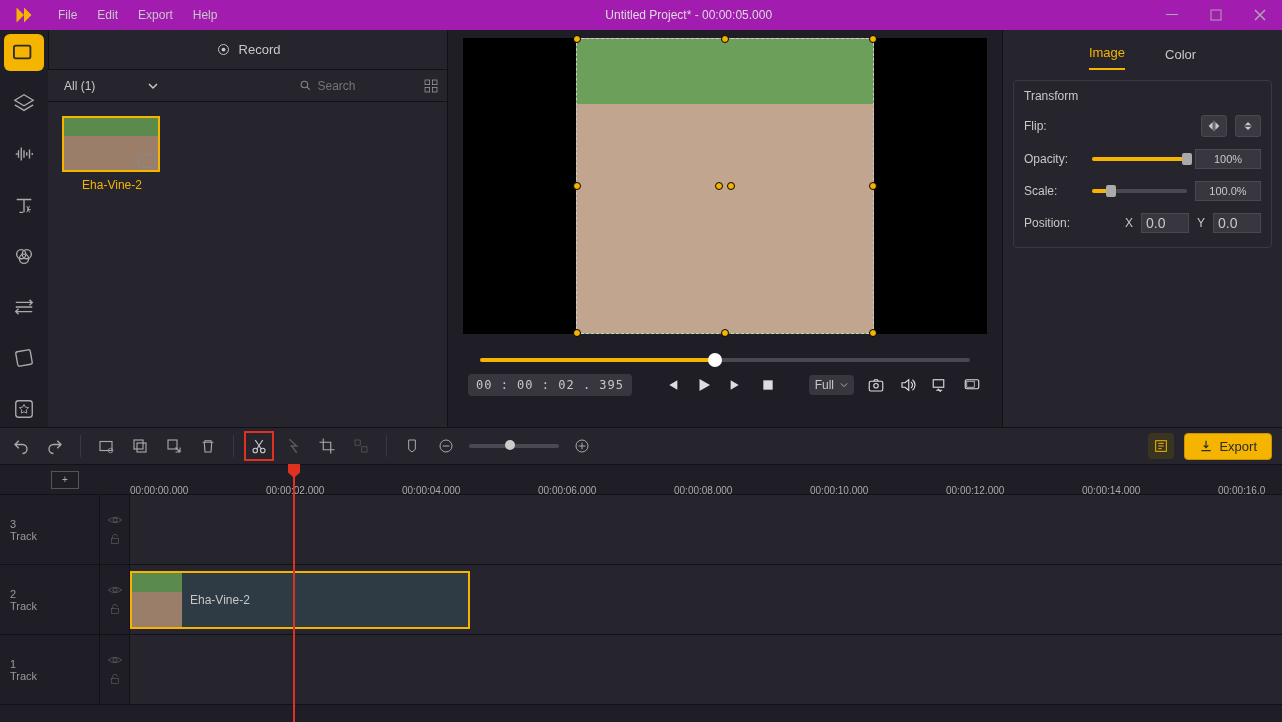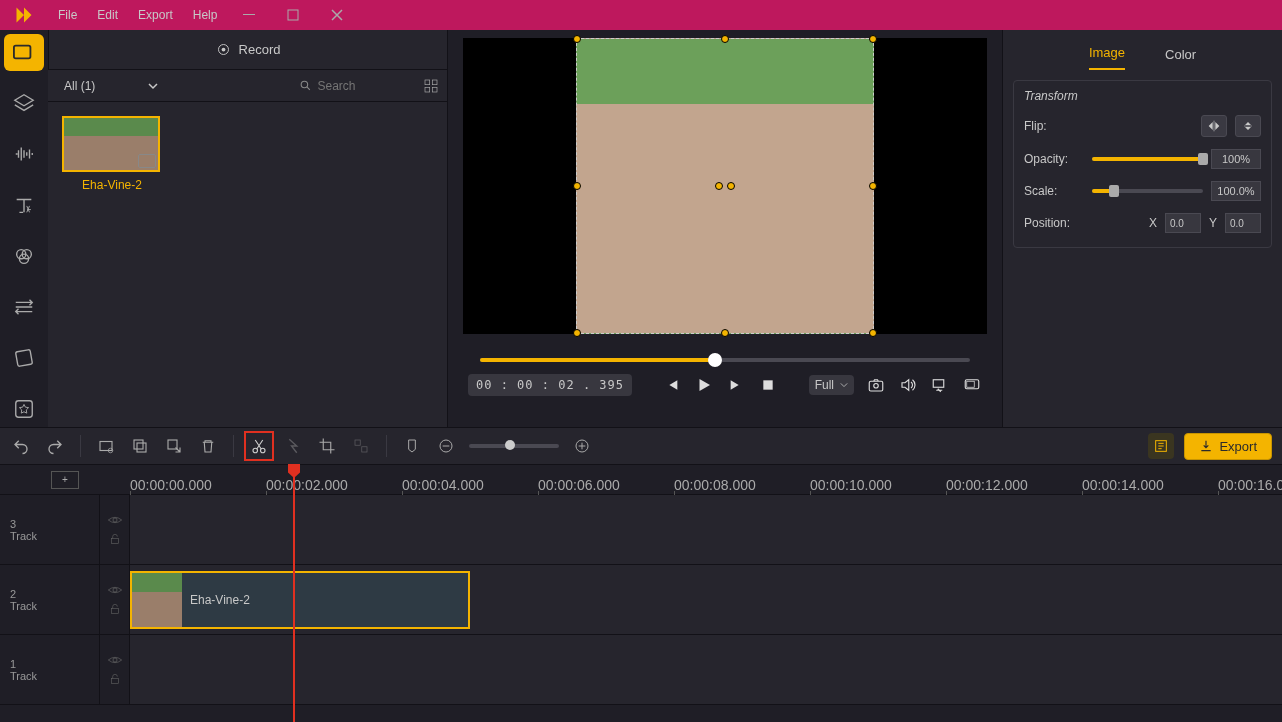--- a/index.html
+++ b/index.html
@@ -1,17 +1,17 @@
 <!DOCTYPE html>
 <html><head>
 <meta charset="utf-8">
 <style>
   * { margin: 0; padding: 0; box-sizing: border-box; font-family: "Segoe UI", Arial, sans-serif; }
   body { background: #1f1e26; color: #c8c8c8; width: 1282px; height: 722px; overflow: hidden; user-select: none; }
-  .titlebar { height: 30px; background: #be185d; display: flex; align-items: center; font-size: 12px; }
+  .titlebar { height: 30px; background: #a21caf; display: flex; align-items: center; font-size: 12px; }
   .logo { width: 48px; height: 30px; display: flex; align-items: center; justify-content: center; }
   .logo svg { width: 20px; height: 20px; }
   .menu { display: flex; }
   .menu-item { padding: 0 10px; height: 30px; line-height: 30px; cursor: pointer; }
   .title-center { flex: 1; text-align: center; color: #ddd; }
   .win-controls { display: flex; }
   .win-btn { width: 44px; height: 30px; display: flex; align-items: center; justify-content: center; cursor: pointer; color:#aaa;}
   .main { display: flex; height: 397px; }
   .left-rail { width: 48px; background: #1f1e26; display: flex; flex-direction: column; align-items: center; padding-top: 4px; gap: 14px; }
   .rail-btn { width: 40px; height: 40px; border-radius: 6px; display: flex; align-items: center; justify-content: center; cursor: pointer; color:#aaa;}
@@ -41,42 +41,42 @@
   .controls { width: 514px; margin-top: 12px; display:flex; align-items:center; gap:12px; font-size:12px;}
   .timecode { background:#38373f; padding:4px 8px; border-radius:4px; letter-spacing:1px; font-family:monospace;}
   .ctrl-spacer { flex:1; }
   .ctrl-btn { width:20px; height:20px; display:flex; align-items:center; justify-content:center; cursor:pointer; color:#ddd;}
   .full-dd { background:#38373f; padding:3px 6px; border-radius:4px; display:flex; align-items:center; gap:6px; cursor:pointer; font-size:12px;}
   .props { width: 280px; background: #26252d; border-left:1px solid #121117; display:flex; flex-direction:column;}
   .prop-tabs { height:40px; display:flex; align-items:flex-end; justify-content:center; gap:40px; font-size:13px;}
   .prop-tab { padding-bottom:8px; cursor:pointer; }
   .prop-tab.active { color:#f4b400; border-bottom:2px solid #f4b400; }
   .panel-box { margin:10px; border:1px solid #3a3942; border-radius:4px; padding:8px 10px 14px; font-size:12px;}
-  .panel-title { margin-bottom:10px;font-style:italic; }
+  .panel-title { margin-bottom:10px; }
   .prop-row { display:flex; align-items:center; margin-top:12px; gap:8px;}
   .prop-label { width:60px; }
   .flip-btn { width:26px; height:22px; background:#3a3942; border:1px solid #4a4952; border-radius:3px; display:flex; align-items:center; justify-content:center; cursor:pointer;}
   .pslider { flex:1; height:4px; background:#4a4952; position:relative; border-radius:2px;}
   .pslider-fill { position:absolute; height:100%; background:#f4b400; border-radius:2px;}
   .pslider-thumb { position:absolute; top:-4px; width:10px; height:12px; background:#aaa; border-radius:2px; transform:translateX(-50%);}
-  .pval { width:50px; height:20px; background:#38373f; border:1px solid #4a4952; display:flex; align-items:center; justify-content:center; font-size:11px;}
-  .coord { width:36px; height:20px; background:#38373f; border:1px solid #4a4952; display:flex; align-items:center; padding:0 4px; font-size:10px;}
+  .pval { width:66px; height:20px; background:#38373f; border:1px solid #4a4952; display:flex; align-items:center; justify-content:center; font-size:11px;}
+  .coord { width:48px; height:20px; background:#38373f; border:1px solid #4a4952; display:flex; align-items:center; padding:0 4px; font-size:14px;}
   .toolbar { height:38px; background:#26252d; border-top:1px solid #121117; border-bottom:1px solid #121117; display:flex; align-items:center; padding:0 10px; gap:12px;}
   .tb-btn { width:22px; height:22px; display:flex; align-items:center; justify-content:center; cursor:pointer; color:#aaa;}
   .tb-sep { width:1px; height:22px; background:#3a3942; margin:0 2px;}
   .cut-highlight { border:2px solid #e03020; width:30px; height:30px; display:flex; align-items:center; justify-content:center; margin:0 -4px;}
   .zoom-slider { width:90px; height:4px; background:#4a4952; position:relative; border-radius:2px;}
   .zoom-thumb { position:absolute; left:45%; top:-4px; width:10px;height:10px;background:#ccc;border-radius:50%; transform:translateX(-50%);}
   .tb-right { margin-left:auto; display:flex; gap:10px; align-items:center;}
   .export-btn { background:#f4b400; color:#2b2b2b; padding:5px 14px; border:1px solid #c89400; border-radius:4px; display:flex; align-items:center; gap:6px; font-size:13px; cursor:pointer;}
   .ruler { height:30px; background:#1f1e26; display:flex; position:relative; font-size:10px; color:#aaa; border-bottom:1px solid #121117;}
   .ruler-left { width:130px; display:flex; align-items:center; justify-content:center;}
   .add-track { width:28px;height:18px;border:1px solid #555; display:flex;align-items:center;justify-content:center;cursor:pointer;}
   .ruler-ticks { flex:1; position:relative;}
-  .tick { position:absolute; top:12px; font-size:14px; }
+  .tick { position:absolute; top:20px; font-size:10px; }
   .tick::before { content:''; position:absolute; left:0; top:14px; width:1px; height:10px; background:#555;}
   .playhead { position:absolute; top:0; width:2px; background:#e03020; z-index:5;}
   .playhead-head { position:absolute; top:-1px; left:-5px; width:12px; height:14px; background:#e03020; clip-path: polygon(0 0,100% 0,100% 60%,50% 100%,0 60%);}
   .tracks { background:#1f1e26;}
   .track-row { height:70px; display:flex; border-bottom:1px solid #121117; position:relative;}
   .track-head { width:100px; display:flex; flex-direction:column; justify-content:center; padding-left:10px; font-size:11px; color:#999; border-right:1px solid #121117;}
   .track-ctrls { width:30px; display:flex; flex-direction:column; align-items:center; justify-content:center; gap:6px; border-right:1px solid #121117; color:#666;}
   .track-body { flex:1; position:relative; background:#26252d;}
   .clip { position:absolute; top:6px; height:58px; background:#2e3a44; border:2px solid #f4b400; display:flex; align-items:center; font-size:12px; overflow:hidden;}
   .clip-thumb { width:50px; height:100%; background:linear-gradient(#5a8a4c 0 35%, #9a7e6a 35% 100%); flex-shrink:0;}
@@ -91,20 +91,21 @@
     <svg viewBox="0 0 24 24">
         <path d="M3 3 L12 12 L3 21 Z M12 3 L21 12 L12 21 Z" fill="#f4b400"></path>
       </svg>
   </div>
   <div class="menu">
     <div class="menu-item">File</div>
     <div class="menu-item">Edit</div>
     <div class="menu-item">Export</div>
     <div class="menu-item">Help</div>
   </div>
+  <div class="title-center">Untitled Project* - 00:00:05.000</div>
   <div class="win-controls">
     <div class="win-btn">
         <svg width="12" height="12" viewBox="0 0 12 12">
           <rect y="5" width="12" height="1"></rect>
         </svg>
       </div>
     <div class="win-btn">
         <svg width="12" height="12" viewBox="0 0 12 12">
           <rect x="1" y="1" width="10" height="10" fill="none" stroke="currentColor"></rect>
         </svg>

